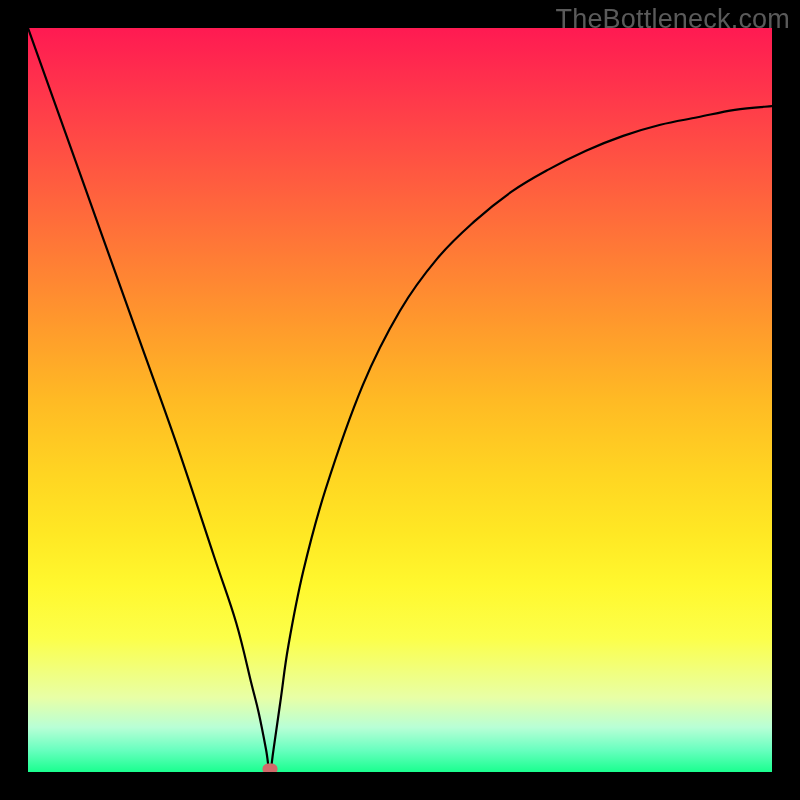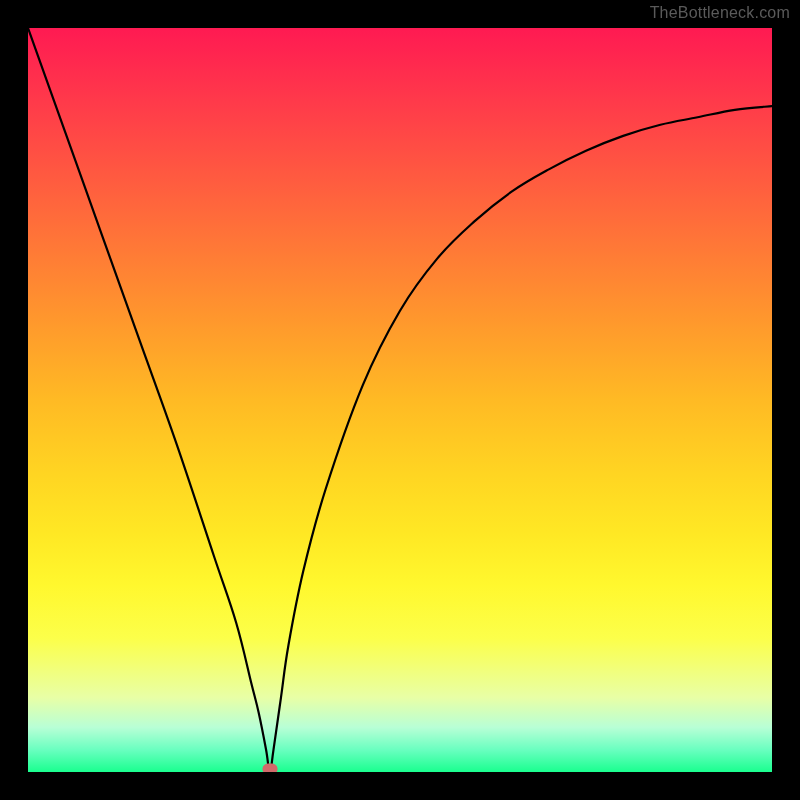--- a/index.html
+++ b/index.html
@@ -58,21 +58,21 @@
     height: 11px;
     border-radius: 6px / 5px;
     background: #d16a6a;
     transform: translate(-50%, -50%);
   }
   .watermark {
     position: absolute;
     top: 4px;
     right: 10px;
     color: #5a5a5a;
-    font-size: 16px;
+    font-size: 27px;
     letter-spacing: 0.2px;
   }
 </style>
 </head>
 <body>
 
 <div class="frame">
   <div class="watermark">TheBottleneck.com</div>
   <div class="plot-area">
     <div class="gradient"></div>

